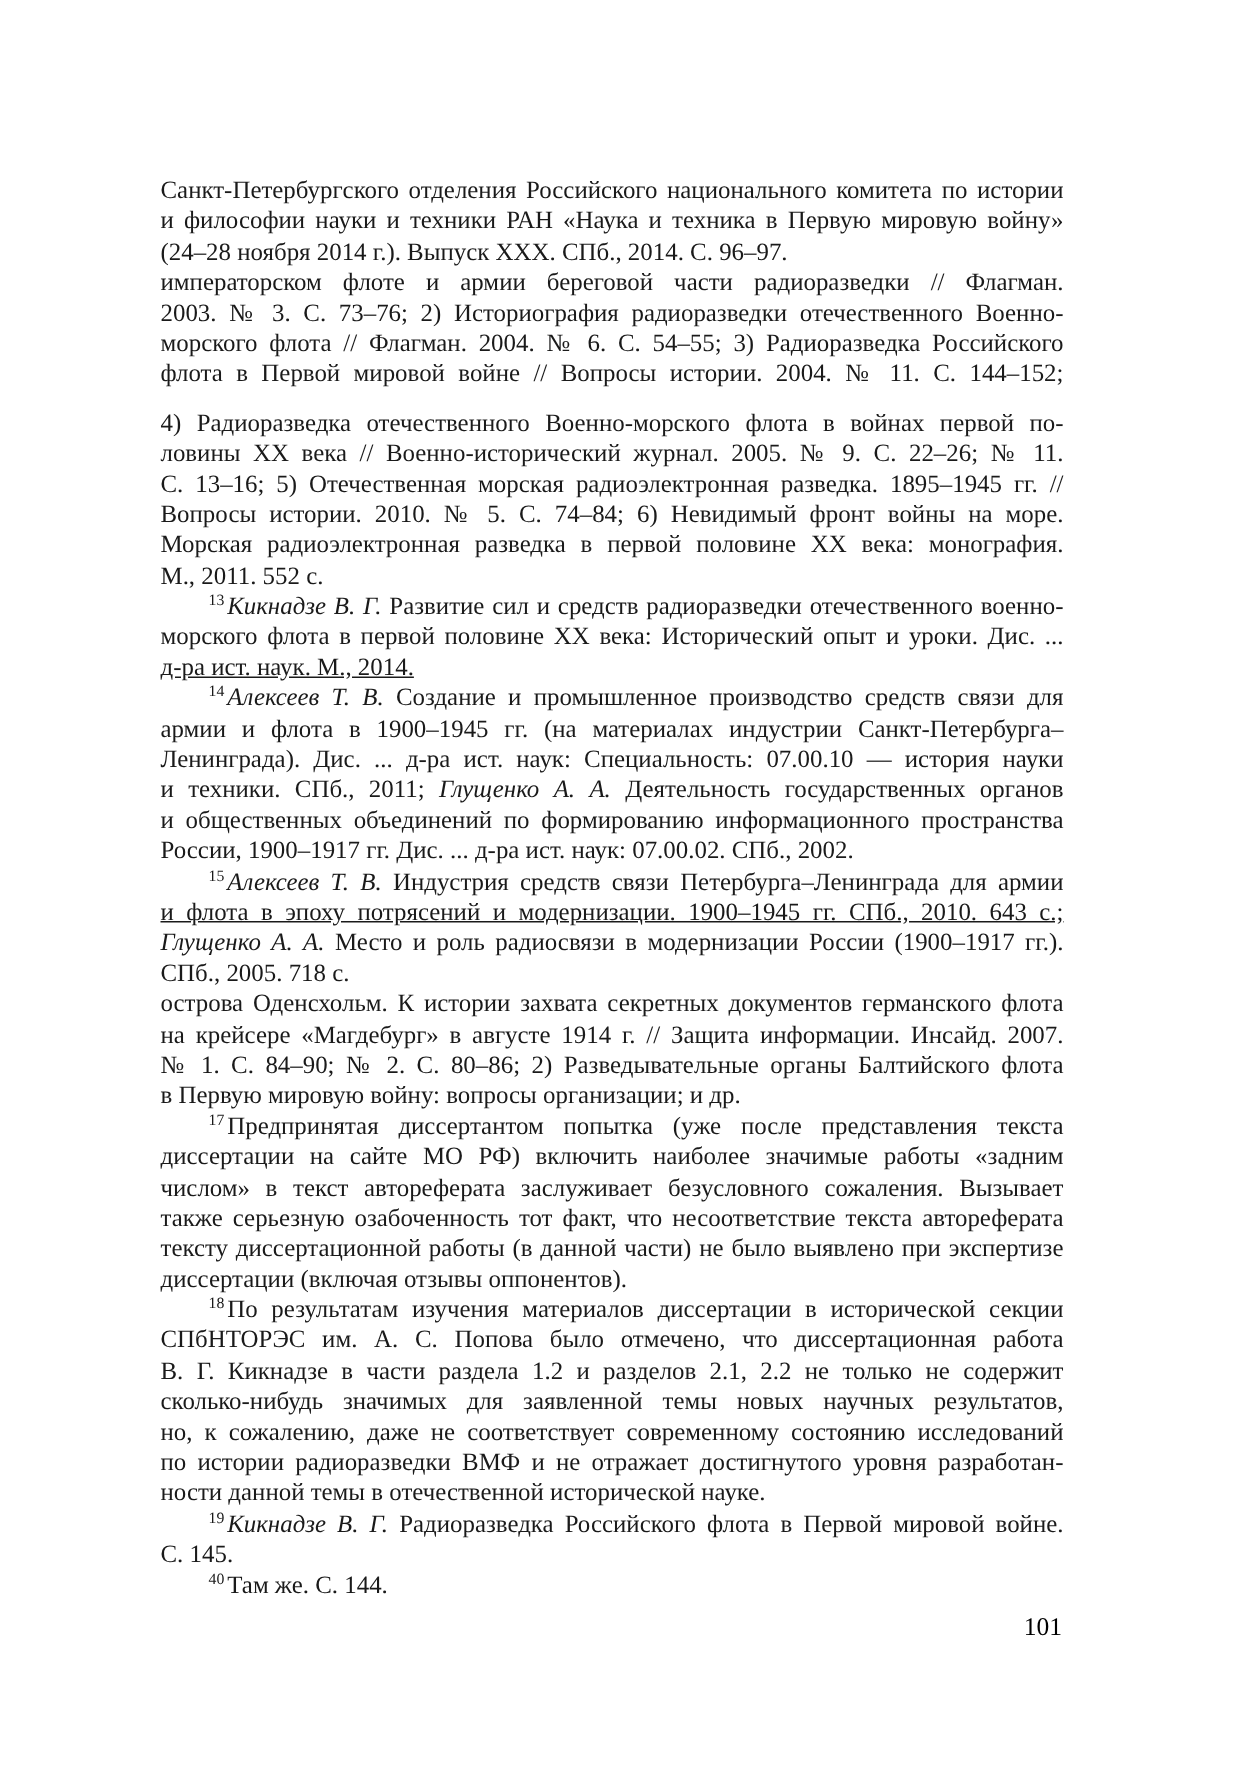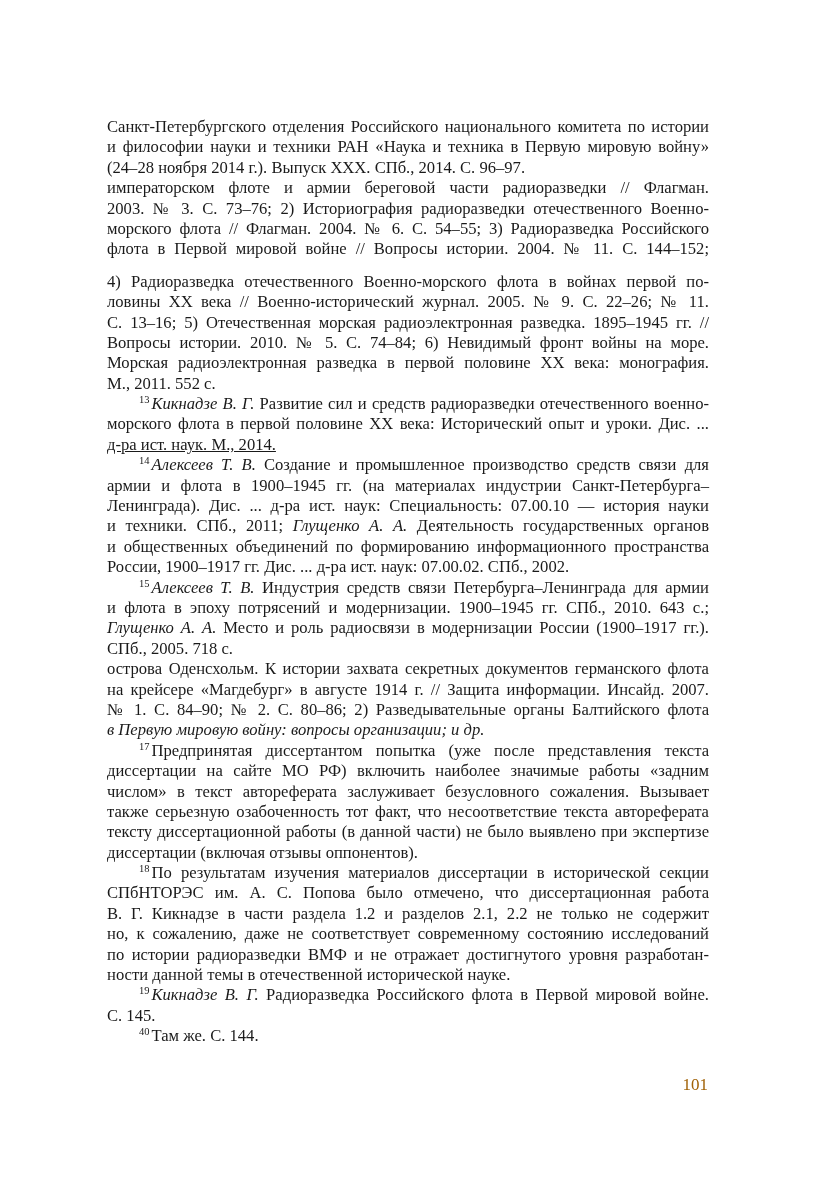--- a/index.html
+++ b/index.html
@@ -30,21 +30,21 @@
     line-height: 0;
     margin-right: 2px;
   }
   .it { font-style: italic; }
   .page-number {
     position: absolute;
     right: 119px;
     top: 1075px;
     font-family: "Liberation Serif", "DejaVu Serif", serif;
     font-size: 17px;
-    color: #a16207;
+    color: #000000;
   }
 </style>
 </head>
 <body>
 
 <div class="page">
   <div>
     <span class="line" style="width: 602px; display: block;">Санкт-Петербургского отделения Российского национального комитета по истории</span>
     <span class="line" style="width: 602px; display: block;">и философии науки и техники РАН «Наука и техника в Первую мировую войну»</span>
     <span class="line last" style="width: 602px; display: block;">(24–28 ноября 2014 г.). Выпуск XXX. СПб., 2014. С. 96–97.</span>
@@ -70,42 +70,43 @@
       <div>
         <span class="line indent" style="width: 570px; display: block;"><span class="fn-num">14</span><span class="it">Алексеев Т. В.</span><span> Создание и промышленное производство средств связи для</span></span>
         <span class="line" style="width: 602px; display: block;"><span>армии и флота в 1900–1945 гг. (на материалах индустрии Санкт-Петербурга–</span></span>
         <span class="line" style="width: 602px; display: block;"><span>Ленинграда). Дис. ... д-ра ист. наук: Специальность: 07.00.10 — история науки</span></span>
         <span class="line" style="width: 602px; display: block;"><span>и техники. СПб., 2011; </span><span class="it">Глущенко А. А.</span><span> Деятельность государственных органов</span></span>
         <span class="line" style="width: 602px; display: block;"><span>и общественных объединений по формированию информационного пространства</span></span>
         <span class="line last" style="width: 602px; display: block;"><span>России, 1900–1917 гг. Дис. ... д-ра ист. наук: 07.00.02. СПб., 2002.</span></span>
       </div>
       <div>
         <span class="line indent" style="width: 570px; display: block;"><span class="fn-num">15</span><span class="it">Алексеев Т. В.</span><span> Индустрия средств связи Петербурга–Ленинграда для армии</span></span>
-        <span class="line" style="width: 602px; display: block;"><span>и флота в эпоху потрясений и модернизации. 1900–1945 гг. СПб., 2010. 643 с.;</span></span>
+        <span class="line" style="width: 602px; display: block; text-decoration: underline;"><span>и флота в эпоху потрясений и модернизации. 1900–1945 гг. СПб., 2010. 643 с.;</span></span>
         <span class="line" style="width: 602px; display: block;"><span class="it">Глущенко А. А.</span><span> Место и роль радиосвязи в модернизации России (1900–1917 гг.).</span></span>
         <span class="line last" style="width: 602px; display: block;"><span>СПб., 2005. 718 с.</span></span>
       </div>
       <div>
         <span class="line" style="width: 602px; display: block;"><span>острова Оденсхольм. К истории захвата секретных документов германского флота</span></span>
         <span class="line" style="width: 602px; display: block;"><span>на крейсере «Магдебург» в августе 1914 г. // Защита информации. Инсайд. 2007.</span></span>
         <span class="line" style="width: 602px; display: block;"><span>№ 1. С. 84–90; № 2. С. 80–86; 2) Разведывательные органы Балтийского флота</span></span>
-        <span class="line last" style="width: 602px; display: block; font-style: italic;"><span>в Первую мировую войну: вопросы организации; и др.</span></span>
+        <span class="line last" style="width: 602px; display: block;"><span>в Первую мировую войну: вопросы организации; и др.</span></span>
       </div>
       <div>
         <span class="line indent" style="width: 570px; display: block;"><span class="fn-num">17</span><span>Предпринятая диссертантом попытка (уже после представления текста</span></span>
         <span class="line" style="width: 602px; display: block;"><span>диссертации на сайте МО РФ) включить наиболее значимые работы «задним</span></span>
         <span class="line" style="width: 602px; display: block;"><span>числом» в текст автореферата заслуживает безусловного сожаления. Вызывает</span></span>
         <span class="line" style="width: 602px; display: block;"><span>также серьезную озабоченность тот факт, что несоответствие текста автореферата</span></span>
         <span class="line" style="width: 602px; display: block;"><span>тексту диссертационной работы (в данной части) не было выявлено при экспертизе</span></span>
         <span class="line last" style="width: 602px; display: block;"><span>диссертации (включая отзывы оппонентов).</span></span>
       </div>
       <div>
         <span class="line indent" style="width: 570px; display: block;"><span class="fn-num">18</span><span>По результатам изучения материалов диссертации в исторической секции</span></span>
         <span class="line" style="width: 602px; display: block;"><span>СПбНТОРЭС им. А. С. Попова было отмечено, что диссертационная работа</span></span>
         <span class="line" style="width: 602px; display: block;"><span>В. Г. Кикнадзе в части раздела 1.2 и разделов 2.1, 2.2 не только не содержит</span></span>
+        <span class="line" style="width: 602px; display: block;"><span>сколько-нибудь значимых для заявленной темы новых научных результатов,</span></span>
         <span class="line" style="width: 602px; display: block;"><span>но, к сожалению, даже не соответствует современному состоянию исследований</span></span>
         <span class="line" style="width: 602px; display: block;"><span>по истории радиоразведки ВМФ и не отражает достигнутого уровня разработан-</span></span>
         <span class="line last" style="width: 602px; display: block;"><span>ности данной темы в отечественной исторической науке.</span></span>
       </div>
       <div>
         <span class="line indent" style="width: 570px; display: block;"><span class="fn-num">19</span><span class="it">Кикнадзе В. Г.</span><span> Радиоразведка Российского флота в Первой мировой войне.</span></span>
         <span class="line last" style="width: 602px; display: block;"><span>С. 145.</span></span>
       </div>
       <div>
         <span class="line indent last" style="width: 570px; display: block;"><span class="fn-num">40</span><span>Там же. С. 144.</span></span>

